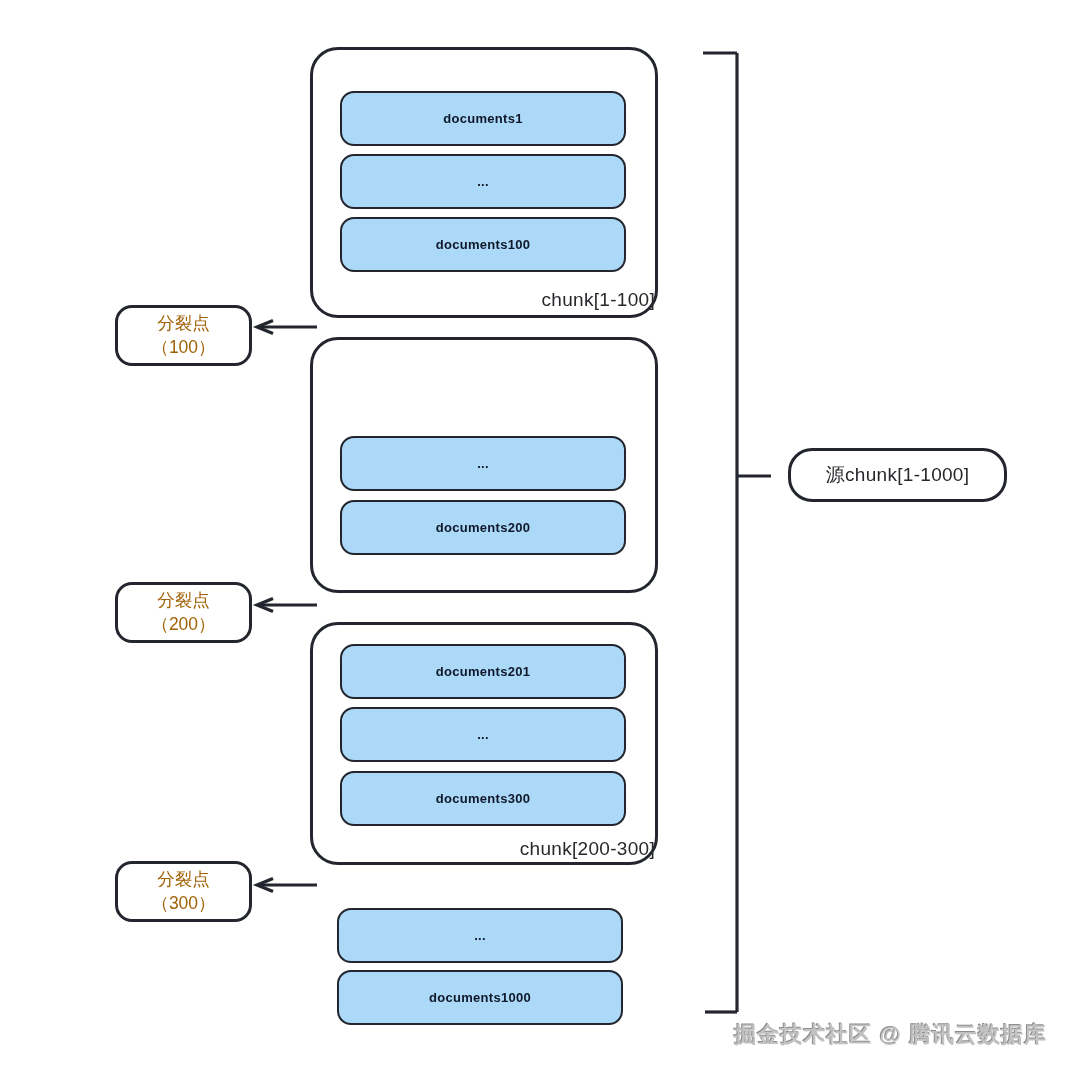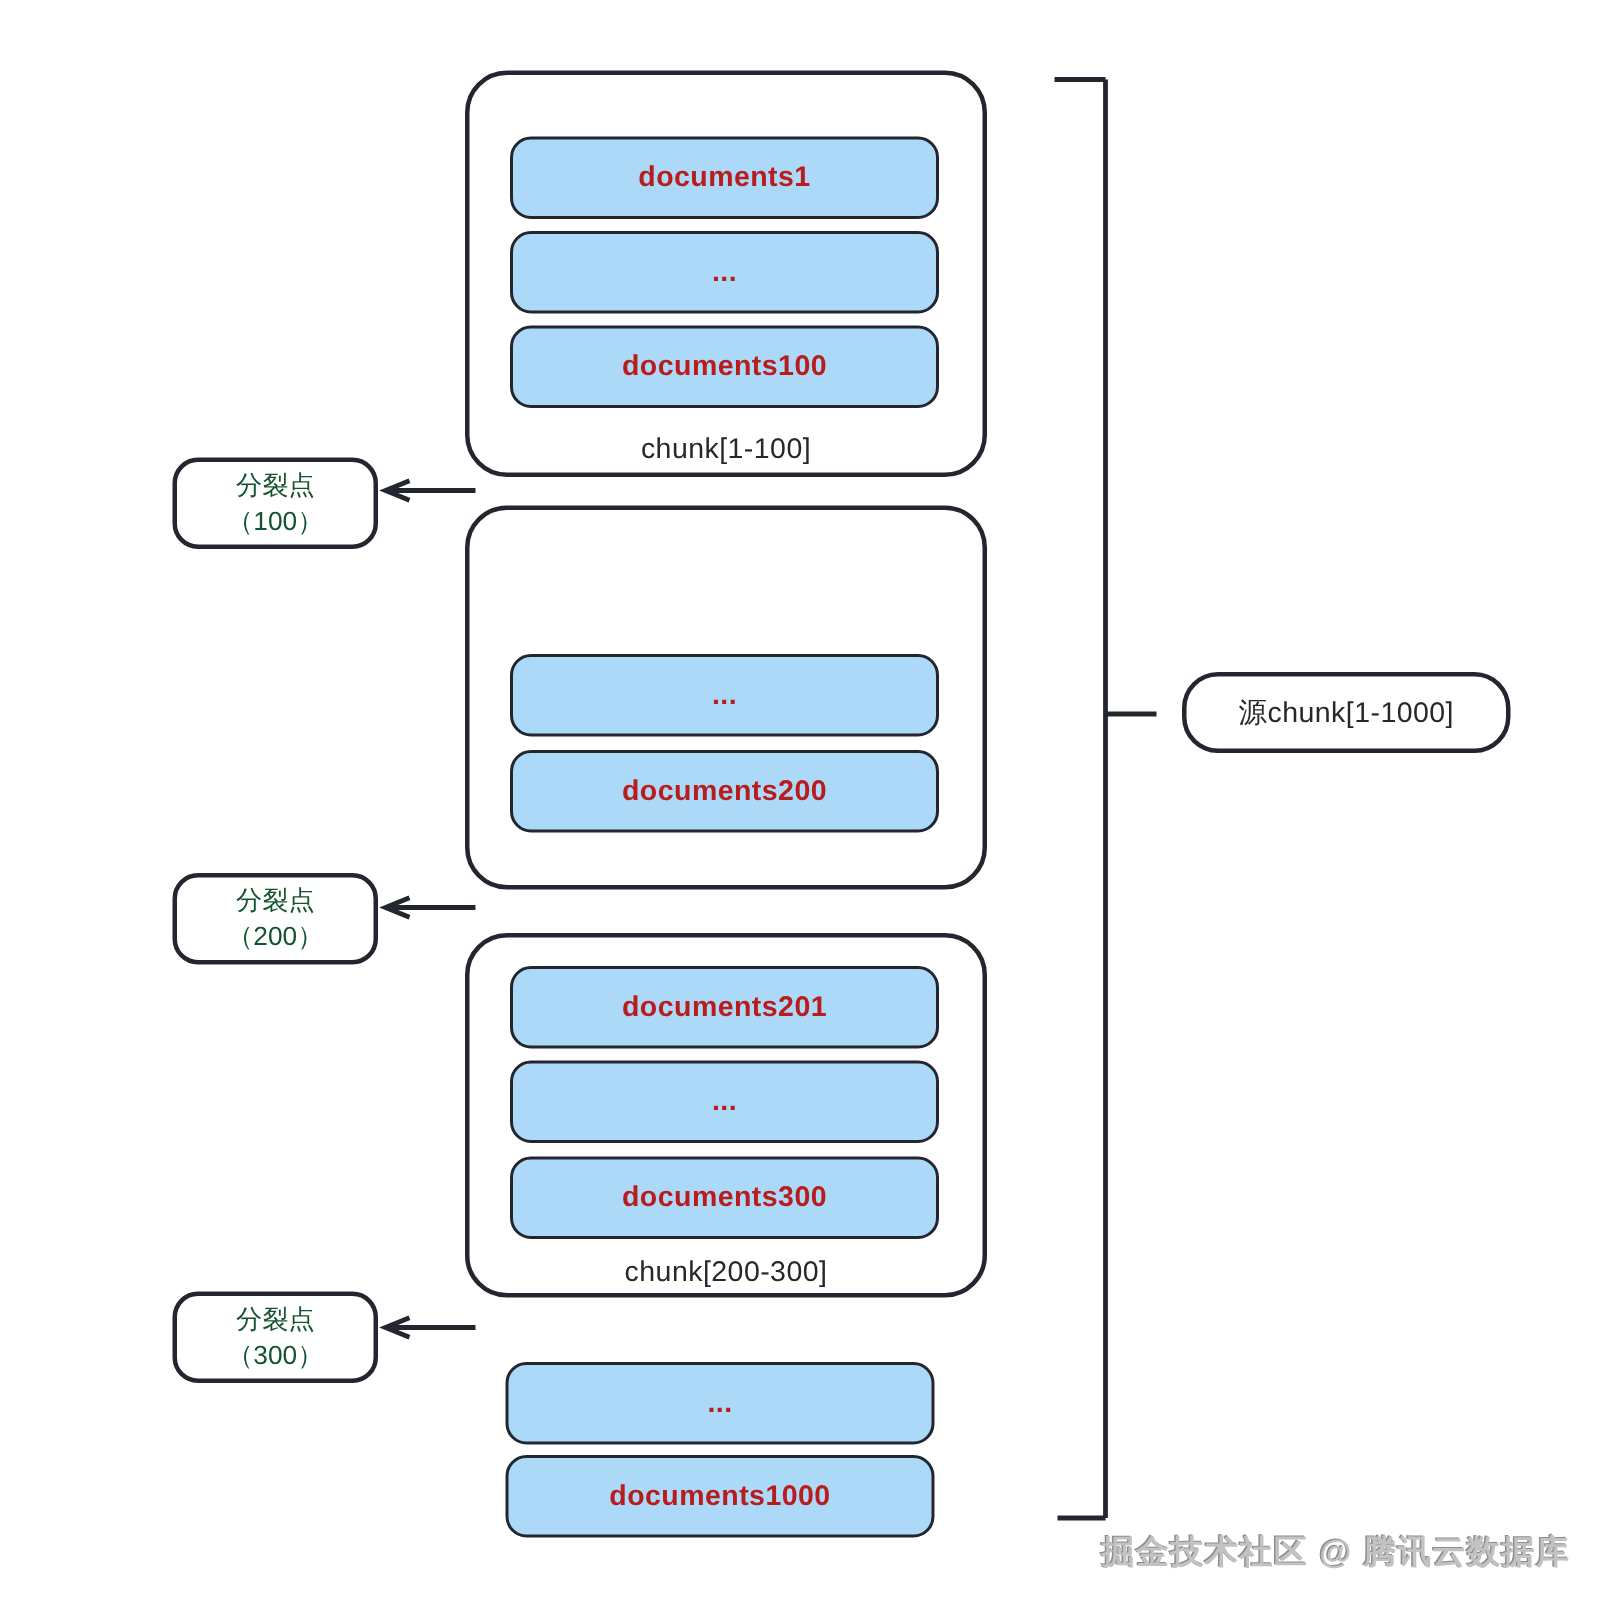--- a/index.html
+++ b/index.html
@@ -26,49 +26,49 @@
   .chunk-group.g2 { top: 337px; height: 256px; }
   .chunk-group.g3 { top: 622px; height: 243px; }
   
   .doc-box {
     position: absolute;
     left: 27px; width: 286px; height: 55px;
     background: #abd9f7;
     border: 2.5px solid #23262e;
     border-radius: 14px;
     display: flex; align-items: center; justify-content: center;
-    font-size: 19px; font-weight: 600; color: #b91c1c;
+    font-size: 13px; font-weight: 600; color: #0f172a;
     letter-spacing: 0.3px;
   }
   .doc-box.abs { left: 337px; }
   .g1 .d1 { top: 41px; }  .g1 .d2 { top: 104px; } .g1 .d3 { top: 167px; }
   .g2 .d1 { top: 33px; }  .g2 .d2 { top: 96px; }  .g2 .d3 { top: 160px; }
   .g3 .d1 { top: 19px; }  .g3 .d2 { top: 82px; }  .g3 .d3 { top: 146px; }
   .tail1 { top: 908px; }
   .tail2 { top: 970px; }
   .chunk-label {
     position: absolute;
     left: 0; width: 100%;
-    text-align: center;
+    text-align: right;
     font-size: 19px; font-weight: 500; color: #26282b;
     letter-spacing: 0.3px;
   }
   .g1 .chunk-label { top: 239px; }
   .g2 .chunk-label { top: 226px; }
   .g3 .chunk-label { top: 213px; }
   
   .split-box {
     position: absolute;
     left: 115px; width: 137px; height: 61px;
     border: 3px solid #23262e;
     border-radius: 17px;
     background: #ffffff;
     display: flex; flex-direction: column;
     align-items: center; justify-content: center;
-    font-size: 17.5px; color: #14532d;
+    font-size: 17.5px; color: #a16207;
     line-height: 1.35;
   }
   .split-box.s1 { top: 305px; }
   .split-box.s2 { top: 582px; }
   .split-box.s3 { top: 861px; }
   
   .arrow-svg { position: absolute; left: 249px; width: 72px; height: 20px; }
   .arrow-svg.a1 { top: 317px; }
   .arrow-svg.a2 { top: 595px; }
   .arrow-svg.a3 { top: 875px; }

